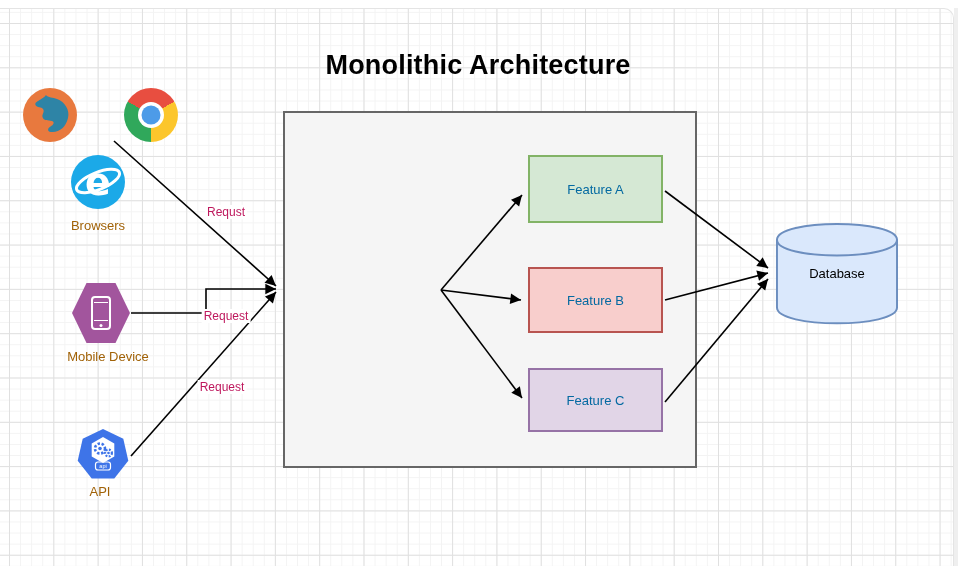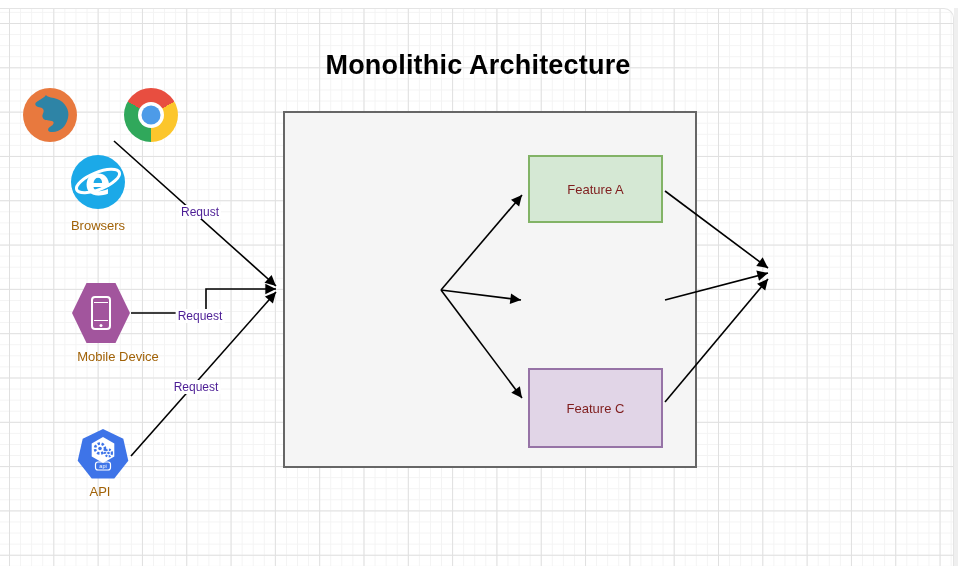--- a/index.html
+++ b/index.html
@@ -18,26 +18,26 @@
       linear-gradient(to bottom, var(--grid-minor,#f3f3f3) 1px, transparent 1px);
     background-size: 44.32px 44.32px, 44.32px 44.32px, 11.08px 11.08px, 11.08px 11.08px;
     background-position: 9px 14px;
     border-top:1px solid #e4e4e4; border-right:1px solid #e4e4e4; border-top-right-radius:10px;
   }
 
   .title { position:absolute; left:278px; top:50px; width:400px; text-align:center;
            font-size:27px; font-weight:bold; color:#000; letter-spacing:0.2px; z-index:4; }
 
   .shape { position:absolute; display:flex; align-items:center; justify-content:center;
-           font-size:13px; color:#7f1d1d; z-index:2; }
+           font-size:13px; color:#0369a1; z-index:2; }
   .monolith  { left:283px; top:111px; width:414px; height:357px; border:2px solid; }
   .router    { left:333px; top:156px; width:107px; height:268px; border:2px solid; }
   .feature-a { left:528px; top:155px; width:135px; height:68px;  border:2px solid; }
   .feature-b { left:528px; top:267px; width:135px; height:66px;  border:2px solid; }
-  .feature-c { left:528px; top:368px; width:135px; height:80px;  border:2px solid; }
+  .feature-c { left:528px; top:368px; width:135px; height:64px;  border:2px solid; }
 
   .db { position:absolute; left:775px; top:222px; width:124px; height:102px; z-index:2; }
   .db svg { position:absolute; inset:0; overflow:visible; }
   .db .db-label { position:absolute; left:0; right:0; top:44px; text-align:center; font-size:13px; color:#000; }
 
   .icon { position:absolute; z-index:2; }
   .firefox { left:22px;  top:87px;  width:56px; height:56px; }
   .chrome  { left:124px; top:88px;  width:54px; height:54px; border-radius:50%;
              background: conic-gradient(var(--c-red,#e84e40) 0deg 60deg,
                                         var(--c-yellow,#fcc62c) 60deg 180deg,
@@ -58,43 +58,53 @@
   .phone::after { content:""; position:absolute; left:50%; bottom:1.5px; width:3px; height:3px;
                   transform:translateX(-50%); border-radius:50%; background:#fff; }
 
   .api-icon { left:76px; top:428px; width:54px; height:54px; }
 
   .edges { position:absolute; inset:0; width:958px; height:566px; z-index:3; pointer-events:none; }
   .edges line, .edges polyline { stroke:var(--edge-color,#000); stroke-width:1.6px; fill:none; }
 
   .node-label { position:absolute; font-size:13px; color:#a16207; z-index:4; white-space:nowrap;
                 transform:translate(-50%,-50%); }
-  .edge-label { position:absolute; font-size:12px; color:#4c1d95; background:#fff; padding:0 2px;
-                z-index:4; white-space:nowrap; transform:translate(-50%,-50%); }
+  .edge-label { position:absolute; font-size:12px; color:#be185d; background:#fff; padding:0 2px;
+                z-index:4; white-space:nowrap; transform:translate(-50%,-50%);margin-left:26px; }
 </style>
 </head>
 <body>
 
 <div class="page">
   <div class="topbar"></div>
   <div class="right-strip"></div>
   <div class="canvas" style="--grid-major: #e0e0e0; --grid-minor: #f3f3f3; background-color: rgb(255, 255, 255);"></div>
 
   <div class="title">Monolithic Architecture</div>
 
   <div class="shape monolith" style="background-color: rgb(245, 245, 245); border-color: rgb(102, 102, 102);"></div>
 
 
   <div class="shape feature-a" style="background-color: rgb(213, 232, 212); border-color: rgb(130, 179, 102);">
     <span>Feature A</span>
   </div>
+  <div class="shape feature-b" style="background-color: rgb(248, 206, 204); border-color: rgb(184, 84, 80);">
+    <span>Feature B</span>
+  </div>
   <div class="shape feature-c" style="background-color: rgb(225, 213, 231); border-color: rgb(150, 115, 166);">
     <span>Feature C</span>
   </div>
 
+  <div class="db">
+    <svg viewBox="0 0 126 104">
+      <path d="M2 18 C2 -3.3 124 -3.3 124 18 L124 87 C124 108.3 2 108.3 2 87 Z" stroke-width="2" style="fill: rgb(218, 232, 252); stroke: rgb(108, 142, 191);"></path>
+      <path d="M2 18 C2 39.3 124 39.3 124 18" fill="none" stroke-width="2" style="stroke: rgb(108, 142, 191);"></path>
+    </svg>
+    <div class="db-label">Database</div>
+  </div>
 
   <svg class="icon firefox" viewBox="0 0 56 56">
     <circle cx="28" cy="28" r="27" style="fill: rgb(232, 121, 62);"></circle>
     <path d="M24 8 C26 11 31 10 35 12 C43 15 48 23 46 31 C44 40 37 46 29 45
          C25 44.5 25.5 41 28.5 39.5 C31.5 38 33 35 30 34 C26 33 21.5 34 20.5 30
          C19.8 27 23 25 21 22 C19.5 19.5 15 21 13.5 18 C12.5 15.5 16 14 18.5 12.5
          C20.5 11.3 22.5 10 24 8 Z" style="fill: rgb(46, 132, 166);"></path>
   </svg>
 
   <div class="icon chrome" style="--c-red: #e84e40; --c-yellow: #fcc62c; --c-green: #30a85b; --c-blue: #4d9be8;"></div>
@@ -131,19 +141,19 @@
     <line x1="131" y1="456" x2="276" y2="292" marker-end="url(#arrow)"></line>
     <line x1="441" y1="290" x2="522" y2="195" marker-end="url(#arrow)"></line>
     <line x1="441" y1="290" x2="521" y2="300" marker-end="url(#arrow)"></line>
     <line x1="441" y1="290" x2="522" y2="398" marker-end="url(#arrow)"></line>
     <line x1="665" y1="191" x2="768" y2="268" marker-end="url(#arrow)"></line>
     <line x1="665" y1="300" x2="768" y2="273" marker-end="url(#arrow)"></line>
     <line x1="665" y1="402" x2="768" y2="279" marker-end="url(#arrow)"></line>
   </svg>
 
   <div class="node-label" style="left:98px; top:225px;">Browsers</div>
-  <div class="node-label" style="left:118px; top:356px;">Mobile Device</div>
+  <div class="node-label" style="left:108px; top:356px;">Mobile Device</div>
   <div class="node-label" style="left:100px; top:491px;">API</div>
 
   <div class="edge-label" style="left:200px; top:212px;">Requst</div>
   <div class="edge-label" style="left:200px; top:316px;">Request</div>
   <div class="edge-label" style="left:196px; top:387px;">Request</div>
 </div>
 
 </body></html>

